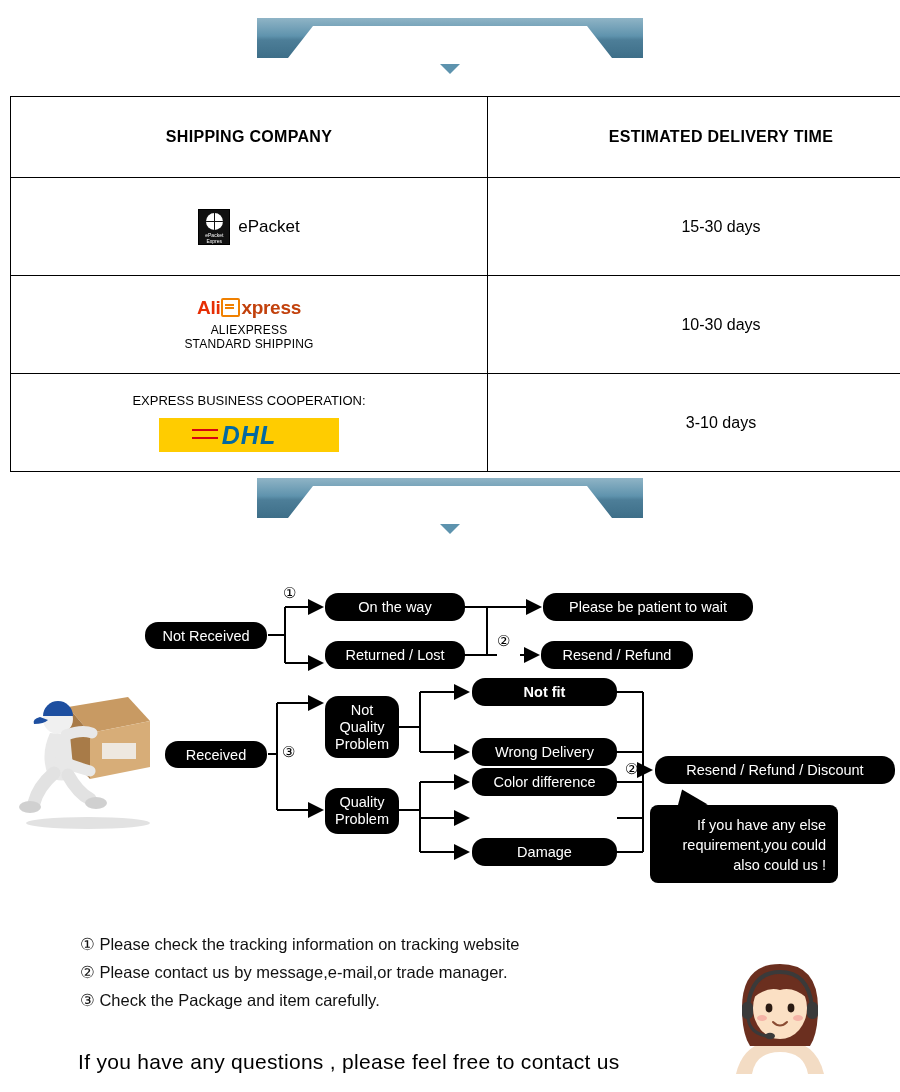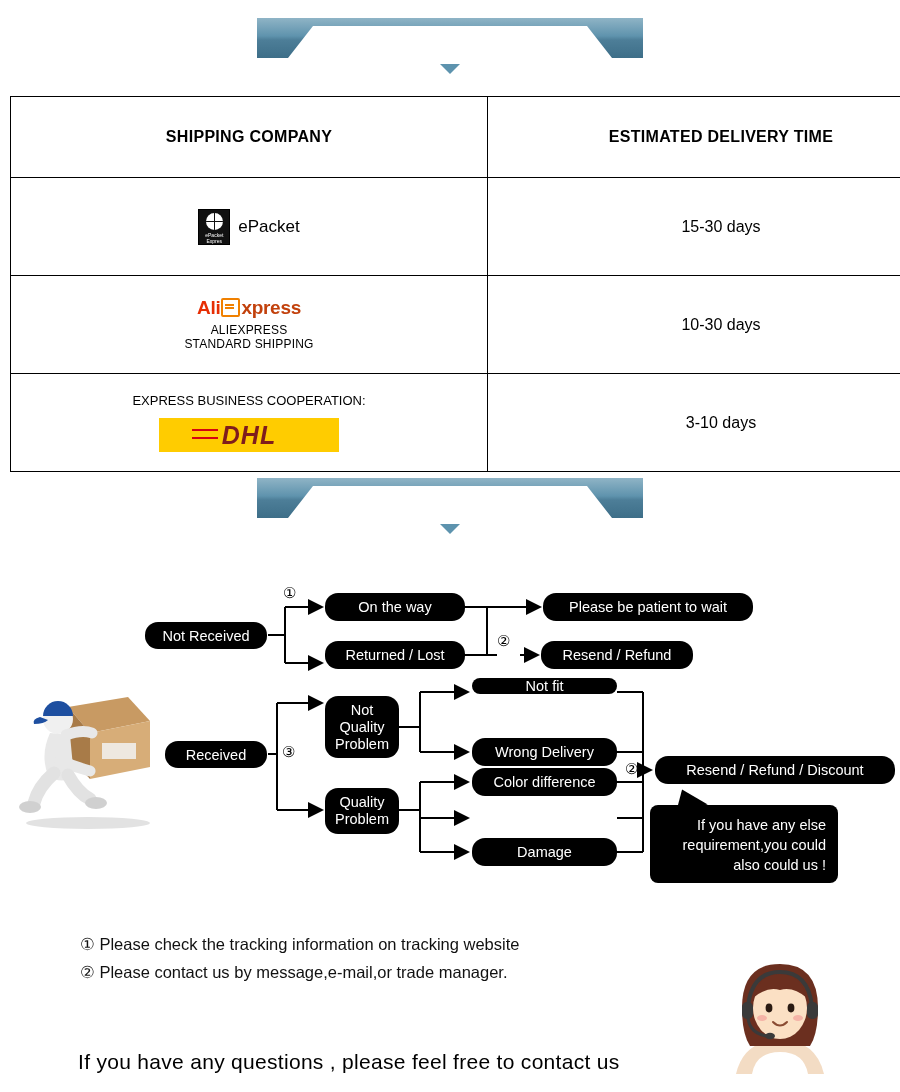--- a/index.html
+++ b/index.html
@@ -206,21 +206,21 @@
   }
   .dhl-logo {
     width: 180px;
     height: 34px;
     background: #ffcc00;
     display: flex;
     align-items: center;
     justify-content: center;
   }
   .dhl-logo .dhl-text {
-    color: #7f1d1d;
+    color: #0369a1;
     font-size: 25px;
     font-weight: bold;
     font-style: italic;
     letter-spacing: 1px;
     position: relative;
   }
   .dhl-logo .dhl-text::before,
   .dhl-logo .dhl-text::after {
     content: "";
     position: absolute;
@@ -472,39 +472,40 @@
   <div class="pill" style="left:325px; top:136px; width:74px; height:62px; flex-direction:column; line-height:17px;">
     <span>Not</span>
     <span>Quality</span>
     <span>Problem</span>
   </div>
   <div class="pill" style="left:325px; top:228px; width:74px; height:46px; flex-direction:column; line-height:17px;">
     <span>Quality</span>
     <span>Problem</span>
   </div>
 
-  <div class="pill" style="left:472px; top:118px; width:145px; height:16px;">Not fit</div>
+  <div class="pill" style="left:472px; top:118px; width:145px; height:28px;font-weight:bold;">Not fit</div>
   <div class="pill" style="left:472px; top:178px; width:145px; height:28px;">Wrong Delivery</div>
   <div class="pill" style="left:472px; top:208px; width:145px; height:28px;">Color difference</div>
   <div class="pill" style="left:472px; top:278px; width:145px; height:28px;">Damage</div>
 
   <div class="circnum" style="left:625px; top:200px;">②</div>
   <div class="pill" style="left:655px; top:196px; width:240px; height:28px;">Resend / Refund / Discount</div>
 
   <div class="bubble" style="left:650px; top:245px; width:188px; height:78px;">
     <div class="tail"></div>
     <div>If you have any else</div>
     <div>requirement,you could</div>
     <div>also could us !</div>
   </div>
 </div>
 
 <div class="notes">
   <div>① Please check the tracking information on tracking website</div>
   <div>② Please contact us by message,e-mail,or trade manager.</div>
+  <div>③ Check the Package and item carefully.</div>
 </div>
 
 <div class="headline">If you have any questions ,  please feel free to contact us</div>
 
 <svg id="operator" viewBox="0 0 108 118">
 
   <path d="M10,118 q8,-34 44,-34 q36,0 44,34 z" fill="#f3dcc4"></path>
   <path d="M26,118 q4,-22 28,-22 q24,0 28,22 z" fill="#ffffff"></path>
 
   <path d="M16,52 q0,-44 38,-44 q38,0 38,44 q0,26 -8,38 l-60,0 q-8,-12 -8,-38 z" fill="#6b2f1f"></path>

